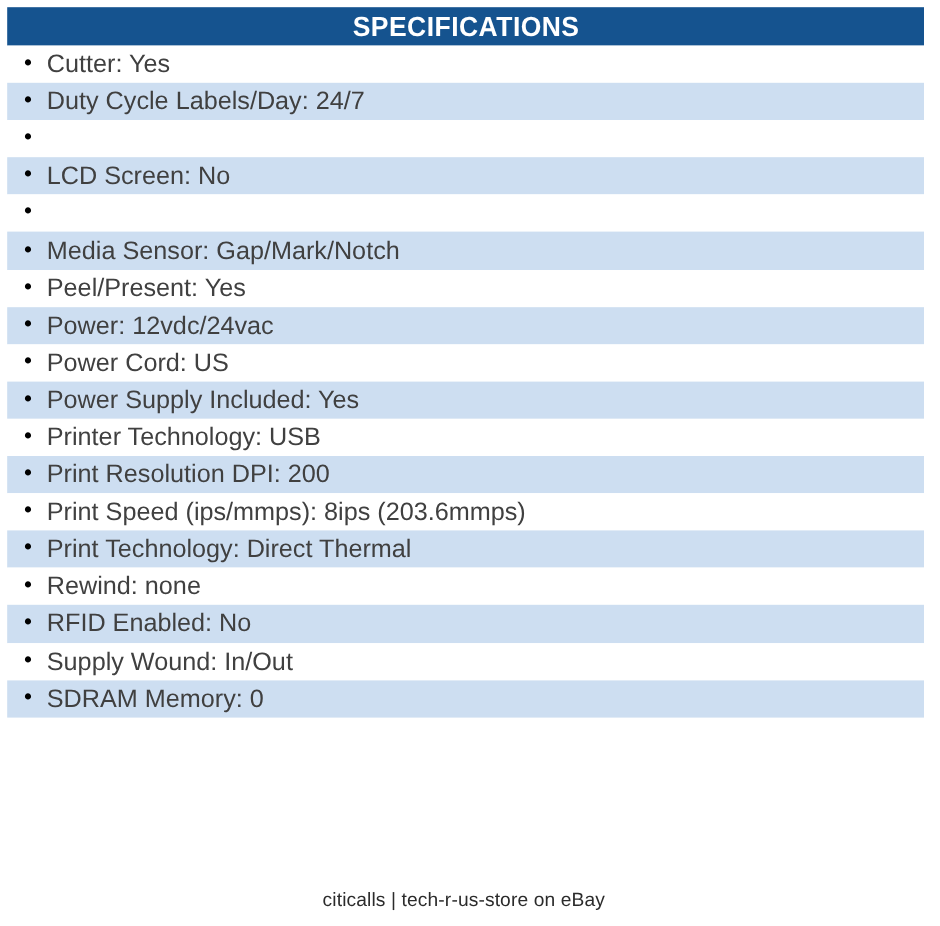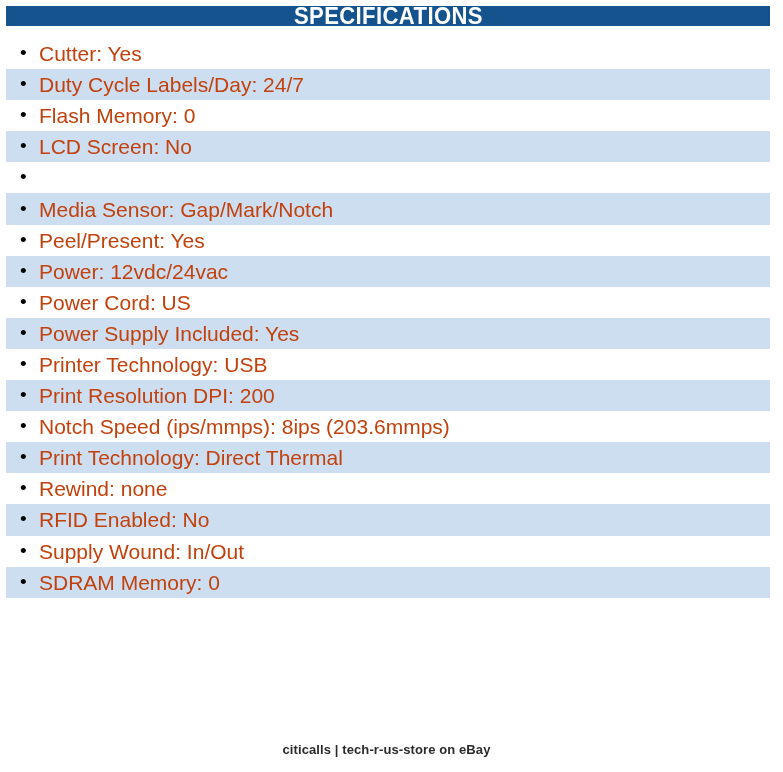--- a/index.html
+++ b/index.html
@@ -24,21 +24,21 @@
     background: #ffffff;
     box-sizing: border-box;
   }
 
   
   .spec-header {
     position: absolute;
     left: 6px;
     top: 6px;
     width: 764px;
-    height: 20px;
+    height: 32px;
     background: #15538F;
     display: flex;
     align-items: center;
     justify-content: center;
   }
   .spec-header-title {
     color: #ffffff;
     font-size: 23px;
     font-weight: bold;
     letter-spacing: 0.4px;
@@ -74,37 +74,36 @@
     flex: 0 0 19px;
     font-size: 19px;
     line-height: 1;
     color: #000000;
     text-align: left;
     margin-top: -2px;
   }
   .spec-text {
     font-size: 21px;
     line-height: 1;
-    color: #c2410c;
+    color: #404040;
     white-space: nowrap;
     font-family: "Liberation Sans", sans-serif;
   }
 
   
   .footer {
     position: absolute;
     left: 0;
     top: 742px;
     width: 773px;
     text-align: center;
-    font-size: 13px;
+    font-size: 16px;
     color: #2b2b2b;
     font-family: "Liberation Sans", sans-serif;
     letter-spacing: 0.1px;
-    font-weight: bold;
   }
 </style>
 </head>
 <body>
 
 <div class="sheet">
 
   <div class="spec-header">
     <div class="spec-header-title">SPECIFICATIONS</div>
   </div>
@@ -113,21 +112,20 @@
       <li class="spec-row">
         <span class="spec-bullet">•</span>
         <span class="spec-text">Cutter: Yes</span>
       </li>
       <li class="spec-row alt">
         <span class="spec-bullet">•</span>
         <span class="spec-text">Duty Cycle Labels/Day: 24/7</span>
       </li>
       <li class="spec-row">
         <span class="spec-bullet">•</span>
-        <span class="spec-text">Flash Memory: 0</span>
       </li>
       <li class="spec-row alt">
         <span class="spec-bullet">•</span>
         <span class="spec-text">LCD Screen: No</span>
       </li>
       <li class="spec-row">
         <span class="spec-bullet">•</span>
       </li>
       <li class="spec-row alt">
         <span class="spec-bullet">•</span>
@@ -152,21 +150,21 @@
       <li class="spec-row">
         <span class="spec-bullet">•</span>
         <span class="spec-text">Printer Technology: USB</span>
       </li>
       <li class="spec-row alt">
         <span class="spec-bullet">•</span>
         <span class="spec-text">Print Resolution DPI: 200</span>
       </li>
       <li class="spec-row">
         <span class="spec-bullet">•</span>
-        <span class="spec-text">Notch Speed (ips/mmps): 8ips (203.6mmps)</span>
+        <span class="spec-text">Print Speed (ips/mmps): 8ips (203.6mmps)</span>
       </li>
       <li class="spec-row alt">
         <span class="spec-bullet">•</span>
         <span class="spec-text">Print Technology: Direct Thermal</span>
       </li>
       <li class="spec-row">
         <span class="spec-bullet">•</span>
         <span class="spec-text">Rewind: none</span>
       </li>
       <li class="spec-row alt">

